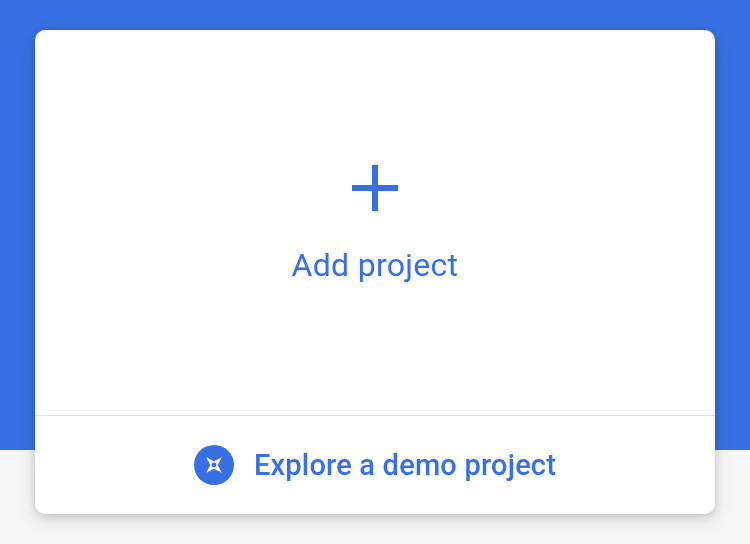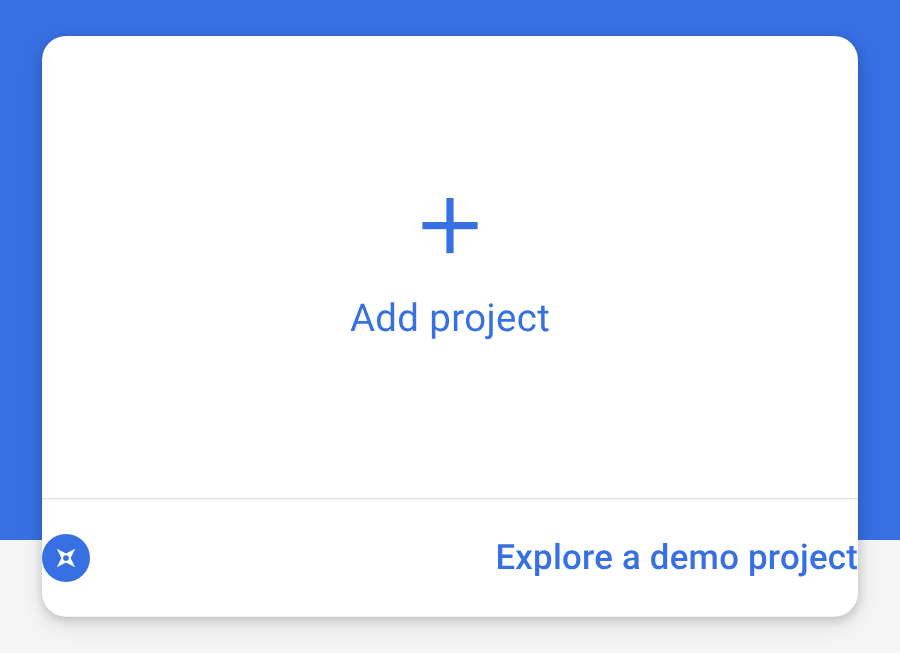--- a/index.html
+++ b/index.html
@@ -22,21 +22,21 @@
       height: 450px;
       background: #3770E2;
     }
     .card {
       position: absolute;
       top: 30px;
       left: 35px;
       right: 35px;
       bottom: 30px;
       background: #ffffff;
-      border-radius: 20px;
+      border-radius: 10px;
       box-shadow: 0 2px 8px rgba(0,0,0,0.15), 0 6px 20px rgba(0,0,0,0.1);
       display: flex;
       flex-direction: column;
       overflow: hidden;
     }
     .add-project-area {
       flex: 1;
       display: flex;
       flex-direction: column;
       align-items: center;
@@ -61,21 +61,21 @@
     }
     .divider {
       height: 1px;
       background: #e0e0e0;
       width: 100%;
     }
     .explore-demo-area {
       height: 98px;
       display: flex;
       align-items: center;
-      justify-content: space-between;
+      justify-content: center;
       gap: 20px;
       cursor: pointer;
     }
     .compass-icon {
       width: 40px;
       height: 40px;
       border-radius: 50%;
       background: #3770E2;
       display: flex;
       align-items: center;

